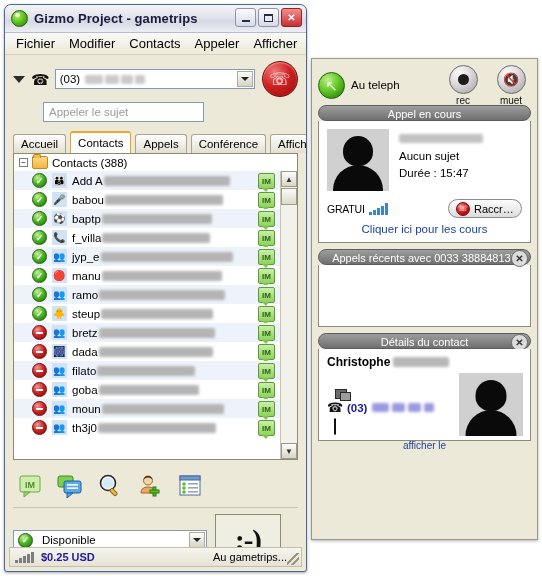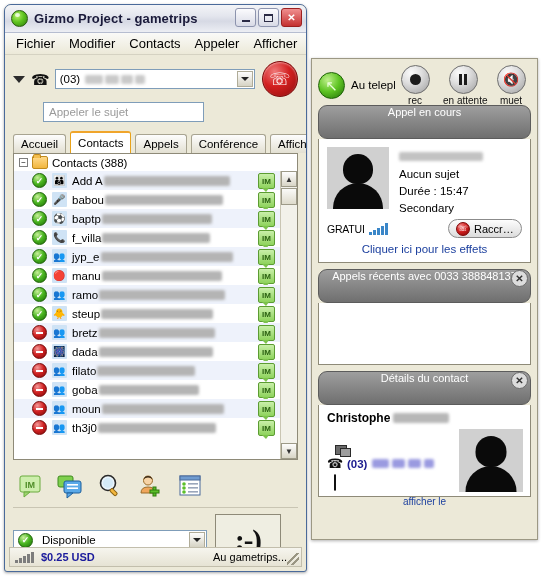--- a/index.html
+++ b/index.html
@@ -280,24 +280,24 @@
     background: radial-gradient(circle at 34% 26%, #fbfbfb 0%, #dedede 40%, #9e9e9e 100%);
     border: 1px solid #6e6e6e; display: flex; align-items: center; justify-content: center;
     color: #1a1a1a; font-size: 13px;
   }
   .ctrl .lbl { font-size: 10px; color: #111; margin-top: 1px; white-space: nowrap; }
   .rec-dot { width: 11px; height: 11px; border-radius: 50%; background: #1c1c1c; }
   .pause-g { display:flex; gap:2px; }
   .pause-g i { width:3px; height:11px; background:#1c1c1c; display:block; }
 
   .grp-header {
-    height: 34px; border-radius: 9px;
+    height: 16px; border-radius: 9px;
     background: linear-gradient(to bottom,#9e9e9e,#6f6f6f);
     border: 1px solid #5c5c5c; color: #fff; font-size: 11px;
-    display: flex; align-items: flex-start; justify-content: center;
+    display: flex; align-items: flex-end; justify-content: center;
     position: relative; box-sizing: border-box; margin-bottom: 0;
   }
   .grp-close {
     position: absolute; right: 2px; top: 0px; width: 15px; height: 15px;
     border-radius: 50%; background: #dcdcdc; border: 1px solid #6b6b6b;
     color: #333; font-size: 10px; font-weight: bold;
     display: flex; align-items: center; justify-content: center;
   }
   .panel-box {
     background: #fff; border: 1px solid #8e8a78; border-top: none;
@@ -312,21 +312,21 @@
   .big-avatar .head {
     position: absolute; left: 50%; top: 7px; transform: translateX(-50%);
     width: 30px; height: 30px; border-radius: 50% 50% 46% 46%; background: #0a0a0a;
   }
   .big-avatar .body {
     position: absolute; left: 50%; bottom: 0; transform: translateX(-50%);
     width: 50px; height: 26px; border-radius: 26px 26px 0 0; background: #0a0a0a;
   }
   .cb-info { font-size: 11.5px; color: #000; line-height: 17px; padding-top: 2px; }
   .cb-info .redline { display: inline-block; width: 84px; height: 9px; background: #c2c2c2; filter: blur(1.5px); border-radius:2px;}
-  .cb-mid { display: flex; align-items: center; margin-top: 2px; }
+  .cb-mid { display: flex; align-items: center; margin-top: 8px; }
   .gratu { font-size: 10.5px; color: #000; letter-spacing: -.2px;}
   .sigbars { display: flex; align-items: flex-end; gap: 1px; height: 12px; margin-left: 4px; }
   .sigbars i { width: 3px; display: block; background: #3a86c8; }
   .hangup {
     margin-left: auto; height: 19px; min-width: 74px; border-radius: 10px;
     background: linear-gradient(to bottom,#fdfdfd,#dcdcdc);
     border: 1px solid #8b8b8b; display: flex; align-items: center; gap: 4px;
     padding: 0 7px; font-size: 11px; color: #000; box-sizing: border-box;
   }
   .hangup .rd {
@@ -629,66 +629,56 @@
       <div class="green-arrow">↖</div>
       <div class="call-head-label">Au teleph</div>
       <div class="ctrl-group">
         <div class="ctrl">
           <div class="knob">
               <i class="rec-dot"></i>
             </div>
           <div class="lbl">rec</div>
         </div>
         <div class="ctrl">
-          <div class="knob">
-              <span class="pause-g">
-                <i></i>
-                <i></i>
-              </span>
-            </div>
-          <div class="lbl">en attente</div>
-        </div>
-        <div class="ctrl">
           <div class="knob">🔇</div>
           <div class="lbl">muet</div>
         </div>
       </div>
     </div>
 
     <div class="grp-header">
       <span>Appel en cours</span>
     </div>
     <div class="panel-box call-body">
       <div class="cb-top">
         <div class="big-avatar">
           <span class="head"></span>
             <span class="body"></span>
         </div>
         <div class="cb-info">
           <div><span class="redline"></span></div>
           <div>Aucun sujet</div>
           <div>Durée : 15:47</div>
-          <div>Secondary</div>
         </div>
       </div>
       <div class="cb-mid">
         <span class="gratu">GRATUI</span>
         <span class="sigbars">
           <i style="height:3px"></i>
             <i style="height:5px"></i>
             <i style="height:7px"></i>
             <i style="height:9px"></i>
             <i style="height:12px"></i>
         </span>
         <span class="hangup">
           <span class="rd">☏</span>
           <span>Raccr…</span>
         </span>
       </div>
-      <div class="effects-link">Cliquer ici pour les effets</div>
+      <div class="effects-link">Cliquer ici pour les cours</div>
     </div>
 
     <div class="grp-header" style="margin-top:6px">
       <span>Appels récents avec 0033 388848137</span>
       <span class="grp-close">✕</span>
     </div>
     <div class="panel-box recent-box"></div>
 
     <div class="grp-header" style="margin-top:6px">
       <span>Détails du contact</span>

